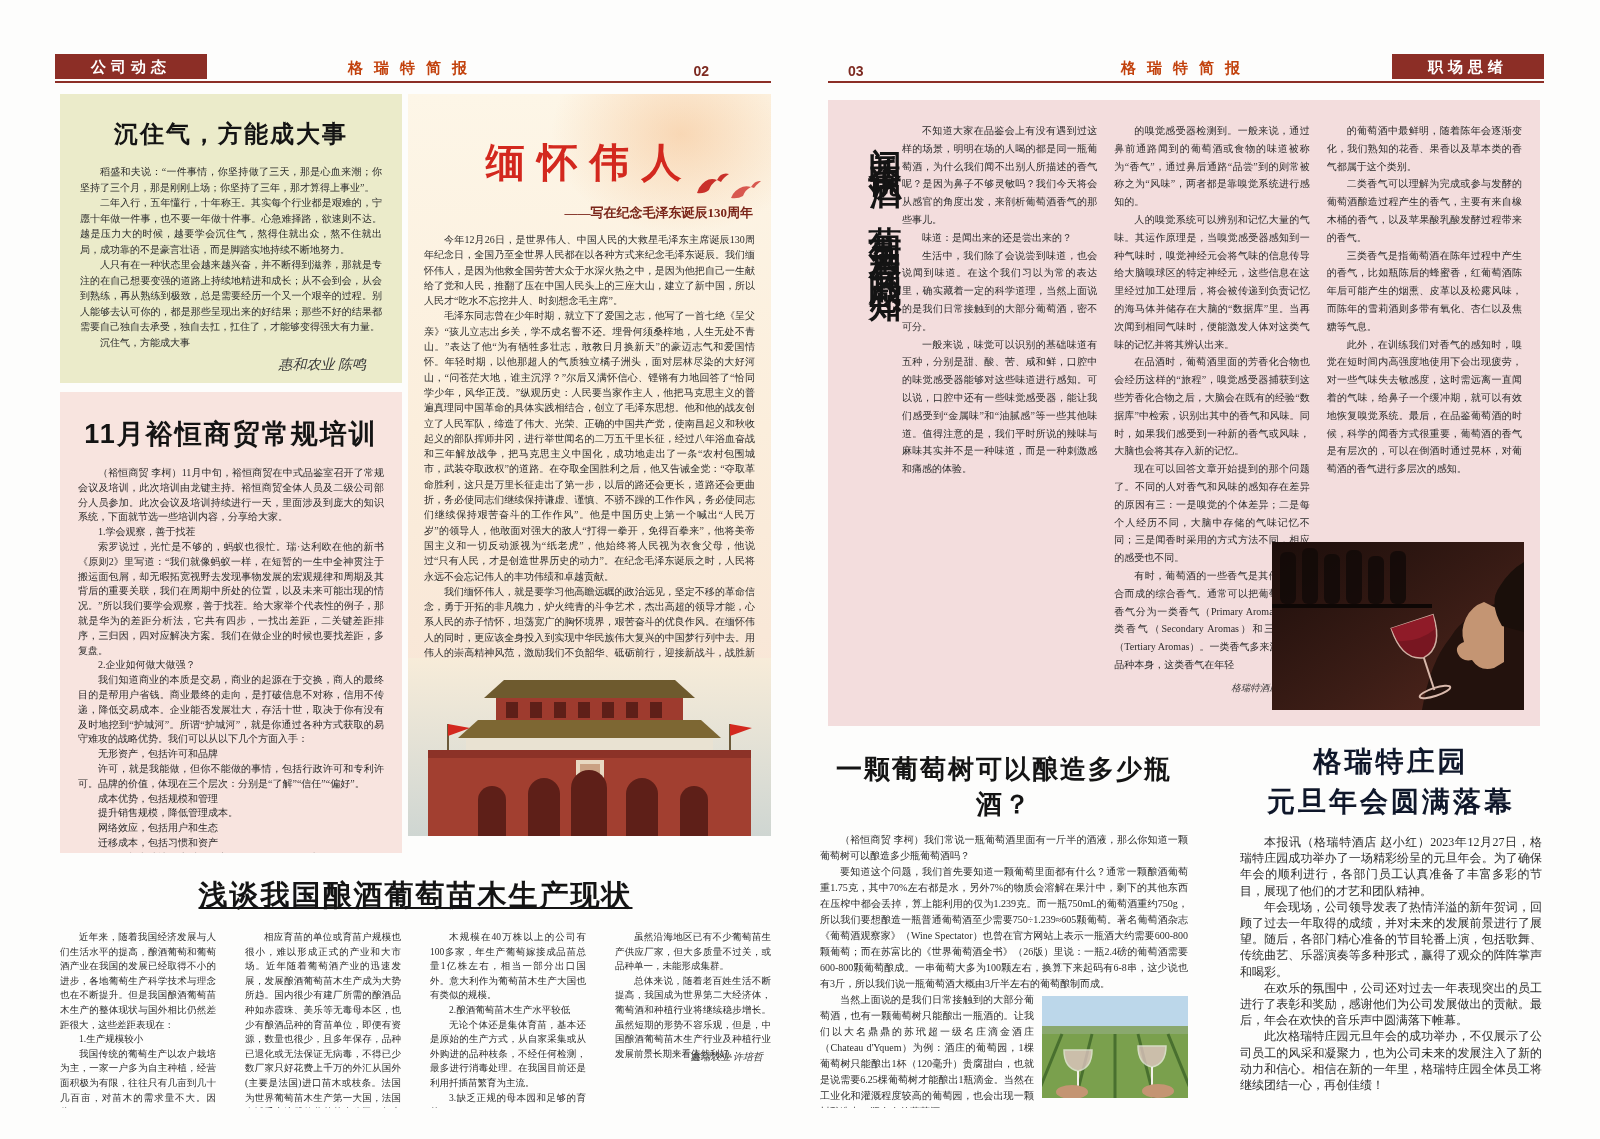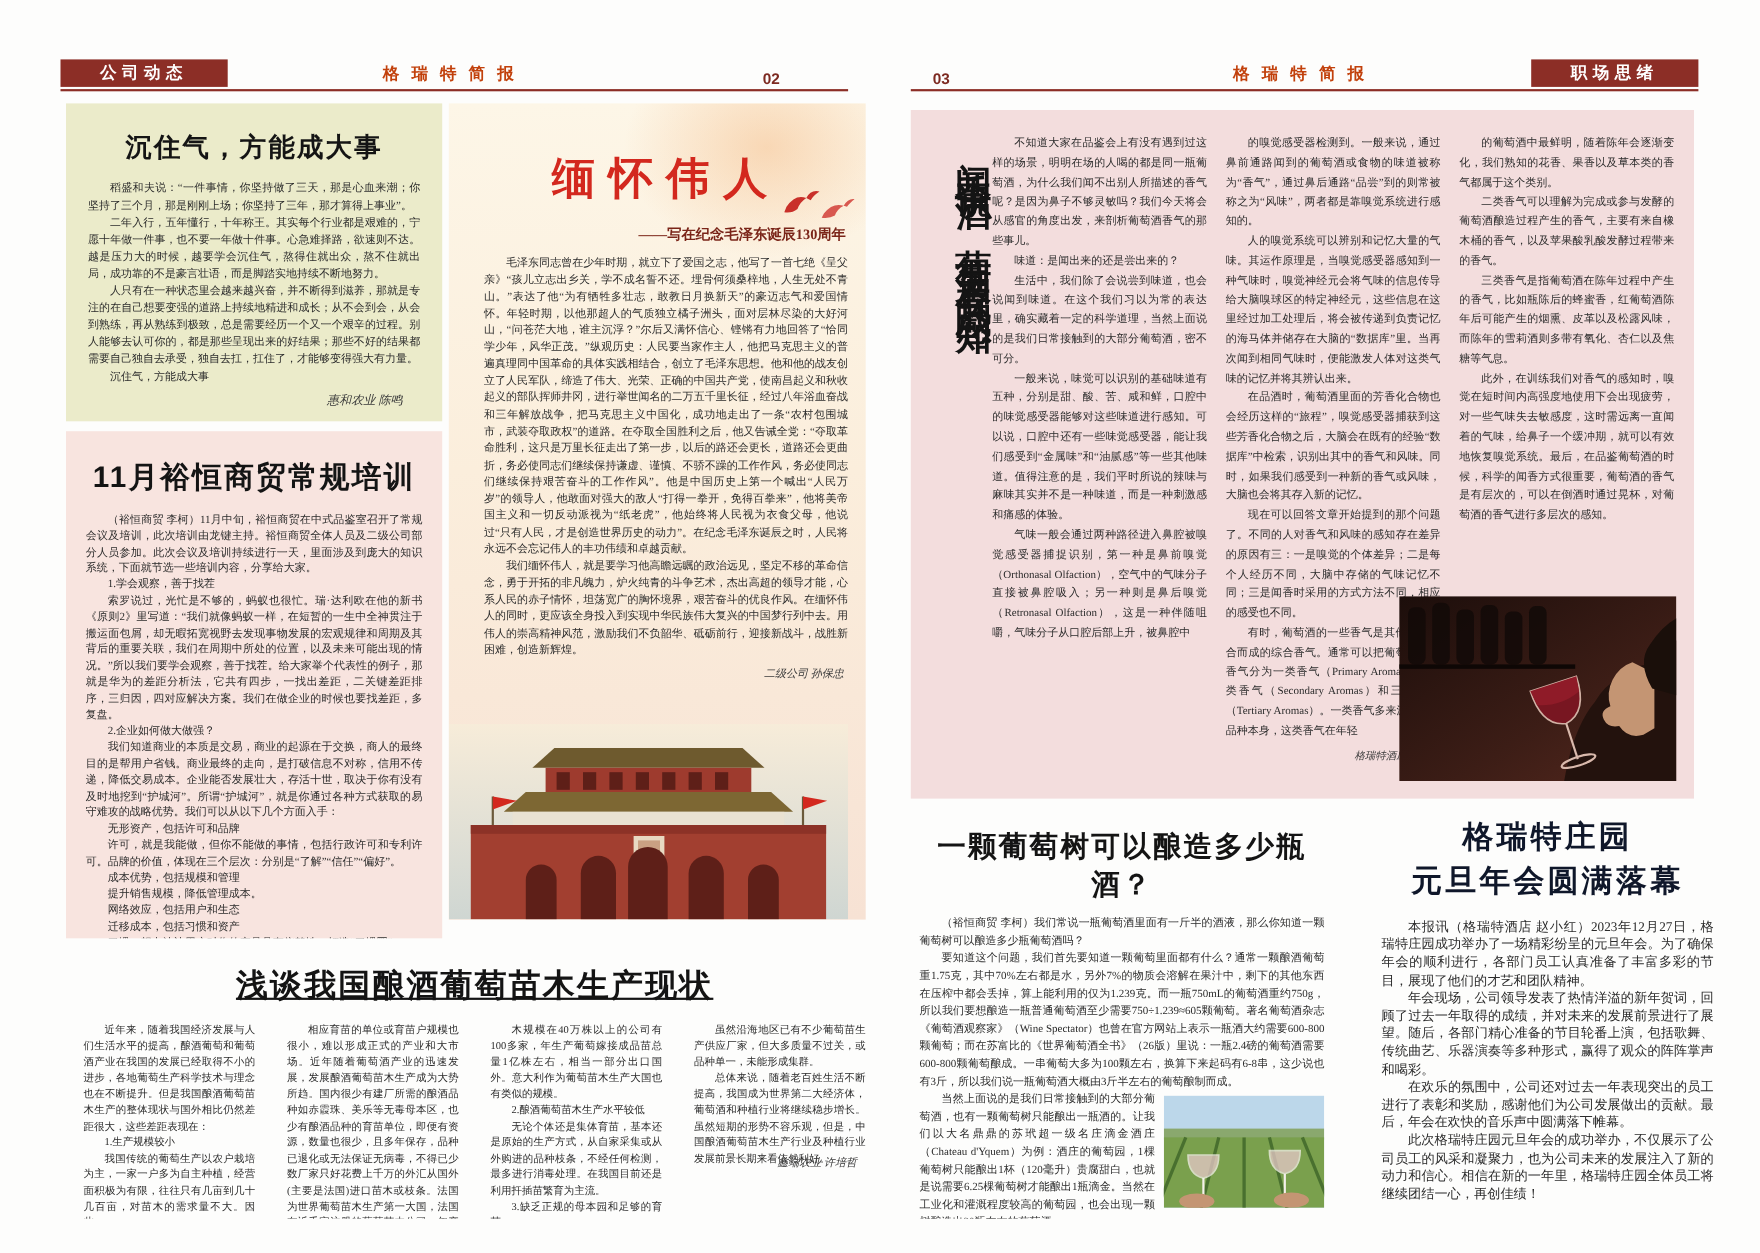--- a/index.html
+++ b/index.html
@@ -1,18 +1,18 @@
 <!DOCTYPE html>
 <html><head>
 <meta charset="utf-8">
 <style>
   html,body{margin:0;padding:0;}
   body{width:1600px;height:1139px;position:relative;background:#fdfdfc;
        font-family:"Liberation Serif","DejaVu Serif",serif;color:#2b2b2b;}
-  .abs{position:absolute;padding-left:16px;}
+  .abs{position:absolute;}
   
   .hdr{position:absolute;height:27px;border-bottom:2px solid #8c2e26;}
   .hdr .tag{position:absolute;top:0;width:152px;height:25px;background:#8c2e26;color:#fff;
             font:bold 15px/25px "Liberation Sans",sans-serif;text-align:center;letter-spacing:5px;}
   .hdr .mast{position:absolute;left:0;right:0;top:2px;text-align:center;
              font:bold 15px/24px "Liberation Serif",serif;color:#c2410c;letter-spacing:11px;}
   .hdr .pn{position:absolute;top:6px;font:bold 14px/22px "Liberation Sans",sans-serif;color:#7d2a21;}
   
   .body p{margin:0;text-indent:2em;text-align:justify;}
   .sig{text-align:right;font-style:italic;margin-top:6px;color:#3a3a3a;}
@@ -68,21 +68,21 @@
 
 <div class="abs box-calm">
   <div class="atitle" style="font-size:24px;margin:8px 0 14px 0;">沉住气，方能成大事</div>
   <div class="body">
 
   <p>稻盛和夫说：“一件事情，你坚持做了三天，那是心血来潮；你坚持了三个月，那是刚刚上场；你坚持了三年，那才算得上事业”。</p>
       <p>二年入行，五年懂行，十年称王。其实每个行业都是艰难的，宁愿十年做一件事，也不要一年做十件事。心急难择路，欲速则不达。越是压力大的时候，越要学会沉住气，熬得住就出众，熬不住就出局，成功靠的不是豪言壮语，而是脚踏实地持续不断地努力。</p>
       <p>人只有在一种状态里会越来越兴奋，并不断得到滋养，那就是专注的在自己想要变强的道路上持续地精进和成长；从不会到会，从会到熟练，再从熟练到极致，总是需要经历一个又一个艰辛的过程。别人能够去认可你的，都是那些呈现出来的好结果；那些不好的结果都需要自己独自去承受，独自去扛，扛住了，才能够变得强大有力量。</p>
       <p>沉住气，方能成大事</p>
     </div>
-  <div class="sig" style="font-size:11px;padding-right:16px;">惠和农业 陈鸣</div>
+  <div class="sig" style="font-size:14px;padding-right:16px;">惠和农业 陈鸣</div>
 </div>
 
 <div class="abs box-train">
   <div class="atitle" style="font-size:27px;margin:10px 0 14px 0;">11月裕恒商贸常规培训</div>
   <div class="body">
 
   <p>（裕恒商贸 李柯）11月中旬，裕恒商贸在中式品鉴室召开了常规会议及培训，此次培训由龙键主持。裕恒商贸全体人员及二级公司部分人员参加。此次会议及培训持续进行一天，里面涉及到庞大的知识系统，下面就节选一些培训内容，分享给大家。</p>
       <p>1.学会观察，善于找茬</p>
       <p>索罗说过，光忙是不够的，蚂蚁也很忙。瑞·达利欧在他的新书《原则2》里写道：“我们就像蚂蚁一样，在短暂的一生中全神贯注于搬运面包屑，却无暇拓宽视野去发现事物发展的宏观规律和周期及其背后的重要关联，我们在周期中所处的位置，以及未来可能出现的情况。”所以我们要学会观察，善于找茬。给大家举个代表性的例子，那就是华为的差距分析法，它共有四步，一找出差距，二关键差距排序，三归因，四对应解决方案。我们在做企业的时候也要找差距，多复盘。</p>
       <p>2.企业如何做大做强？</p>
@@ -102,20 +102,21 @@
   <div class="doves">
     <svg width="70" height="36" viewBox="0 0 70 36">
       <path d="M8 20 Q16 8 26 12 Q20 16 18 22 Q13 26 6 25 Z M26 12 Q30 4 38 6 Q32 10 30 14 Z" fill="#c9302a"></path>
       <path d="M42 26 Q50 16 60 19 Q54 22 52 28 Q47 31 40 30 Z M60 19 Q64 12 70 13 Q65 17 63 20 Z" fill="#d8584f"></path>
     </svg>
   </div>
   <div class="mem-title">缅怀伟人</div>
   <div class="mem-sub">——写在纪念毛泽东诞辰130周年</div>
   <div class="mem-body body">
 
+  <p>今年12月26日，是世界伟人、中国人民的大救星毛泽东主席诞辰130周年纪念日，全国乃至全世界人民都在以各种方式来纪念毛泽东诞辰。我们缅怀伟人，是因为他救全国劳苦大众于水深火热之中，是因为他把自己一生献给了党和人民，推翻了压在中国人民头上的三座大山，建立了新中国，所以人民才“吃水不忘挖井人、时刻想念毛主席”。</p>
       <p>毛泽东同志曾在少年时期，就立下了爱国之志，他写了一首七绝《呈父亲》“孩儿立志出乡关，学不成名誓不还。埋骨何须桑梓地，人生无处不青山。”表达了他“为有牺牲多壮志，敢教日月换新天”的豪迈志气和爱国情怀。年轻时期，以他那超人的气质独立橘子洲头，面对层林尽染的大好河山，“问苍茫大地，谁主沉浮？”尔后又满怀信心、铿锵有力地回答了“恰同学少年，风华正茂。”纵观历史：人民要当家作主人，他把马克思主义的普遍真理同中国革命的具体实践相结合，创立了毛泽东思想。他和他的战友创立了人民军队，缔造了伟大、光荣、正确的中国共产党，使南昌起义和秋收起义的部队挥师井冈，进行举世闻名的二万五千里长征，经过八年浴血奋战和三年解放战争，把马克思主义中国化，成功地走出了一条“农村包围城市，武装夺取政权”的道路。在夺取全国胜利之后，他又告诫全党：“夺取革命胜利，这只是万里长征走出了第一步，以后的路还会更长，道路还会更曲折，务必使同志们继续保持谦虚、谨慎、不骄不躁的工作作风，务必使同志们继续保持艰苦奋斗的工作作风”。他是中国历史上第一个喊出“人民万岁”的领导人，他敢面对强大的敌人“打得一拳开，免得百拳来”，他将美帝国主义和一切反动派视为“纸老虎”，他始终将人民视为衣食父母，他说过“只有人民，才是创造世界历史的动力”。在纪念毛泽东诞辰之时，人民将永远不会忘记伟人的丰功伟绩和卓越贡献。</p>
       <p>我们缅怀伟人，就是要学习他高瞻远瞩的政治远见，坚定不移的革命信念，勇于开拓的非凡魄力，炉火纯青的斗争艺术，杰出高超的领导才能，心系人民的赤子情怀，坦荡宽广的胸怀境界，艰苦奋斗的优良作风。在缅怀伟人的同时，更应该全身投入到实现中华民族伟大复兴的中国梦行列中去。用伟人的崇高精神风范，激励我们不负韶华、砥砺前行，迎接新战斗，战胜新困难，创造新辉煌。</p>
     </div>
   <div class="sig" style="font-size:10px;padding-right:20px;position:relative;">二级公司 孙保忠</div>
   <div style="position:absolute;left:0;bottom:0;">
     <svg width="363" height="178" viewBox="0 0 363 178">
       <defs>
         <linearGradient id="sky" x1="0" y1="0" x2="0" y2="1">
           <stop offset="0" stop-color="#f7ecd9"></stop>
             <stop offset="1" stop-color="#cfd6d2"></stop>
@@ -201,21 +202,20 @@
 <div class="abs box-aroma">
   <div class="aroma-inner">
     <div class="vtitle">闻香识酒：葡萄酒香气的感知</div>
     <div class="aroma-cols">
       <div class="col body">
 
       <p>不知道大家在品鉴会上有没有遇到过这样的场景，明明在场的人喝的都是同一瓶葡萄酒，为什么我们闻不出别人所描述的香气呢？是因为鼻子不够灵敏吗？我们今天将会从感官的角度出发，来剖析葡萄酒香气的那些事儿。</p>
           <p>味道：是闻出来的还是尝出来的？</p>
           <p>生活中，我们除了会说尝到味道，也会说闻到味道。在这个我们习以为常的表达里，确实藏着一定的科学道理，当然上面说的是我们日常接触到的大部分葡萄酒，密不可分。</p>
           <p>一般来说，味觉可以识别的基础味道有五种，分别是甜、酸、苦、咸和鲜，口腔中的味觉感受器能够对这些味道进行感知。可以说，口腔中还有一些味觉感受器，能让我们感受到“金属味”和“油腻感”等一些其他味道。值得注意的是，我们平时所说的辣味与麻味其实并不是一种味道，而是一种刺激感和痛感的体验。</p>
-          <p>气味一般会通过两种路径进入鼻腔被嗅觉感受器捕捉识别，第一种是鼻前嗅觉（Orthonasal Olfaction），空气中的气味分子直接被鼻腔吸入；另一种则是鼻后嗅觉（Retronasal Olfaction），这是一种伴随咀嚼，气味分子从口腔后部上升，被鼻腔中</p>
         </div>
       <div class="col body">
         <div>
 
         <p>的嗅觉感受器检测到。一般来说，通过鼻前通路闻到的葡萄酒或食物的味道被称为“香气”，通过鼻后通路“品尝”到的则常被称之为“风味”，两者都是靠嗅觉系统进行感知的。</p>
             <p>人的嗅觉系统可以辨别和记忆大量的气味。其运作原理是，当嗅觉感受器感知到一种气味时，嗅觉神经元会将气味的信息传导给大脑嗅球区的特定神经元，这些信息在这里经过加工处理后，将会被传递到负责记忆的海马体并储存在大脑的“数据库”里。当再次闻到相同气味时，便能激发人体对这类气味的记忆并将其辨认出来。</p>
             <p>在品酒时，葡萄酒里面的芳香化合物也会经历这样的“旅程”，嗅觉感受器捕获到这些芳香化合物之后，大脑会在既有的经验“数据库”中检索，识别出其中的香气和风味。同时，如果我们感受到一种新的香气或风味，大脑也会将其存入新的记忆。</p>
             <p>现在可以回答文章开始提到的那个问题了。不同的人对香气和风味的感知存在差异的原因有三：一是嗅觉的个体差异；二是每个人经历不同，大脑中存储的气味记忆不同；三是闻香时采用的方式方法不同，相应的感受也不同。</p>
             <p>有时，葡萄酒的一些香气是其他香气混合而成的综合香气。通常可以把葡萄酒中的香气分为一类香气（Primary Aromas）、二类香气（Secondary Aromas）和三类香气（Tertiary Aromas）。一类香气多来源于葡萄品种本身，这类香气在年轻</p>
           </div>

